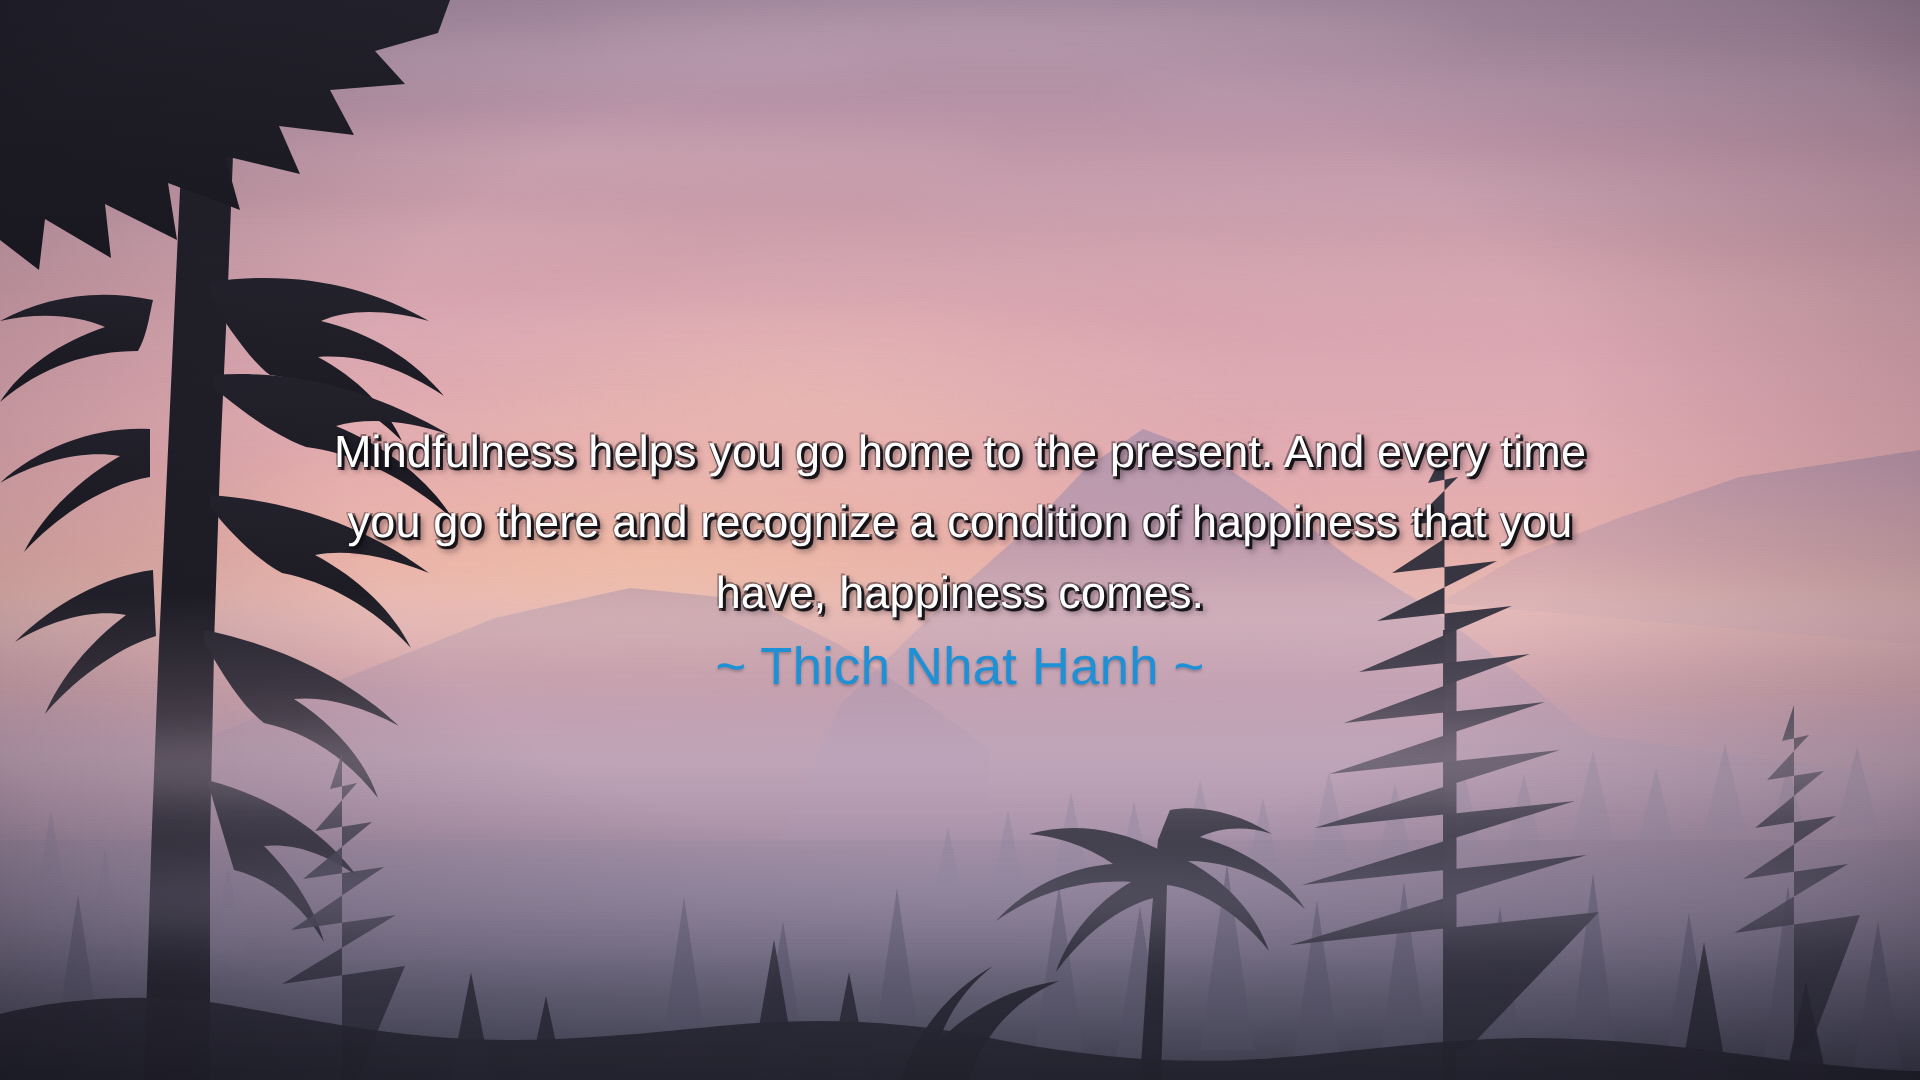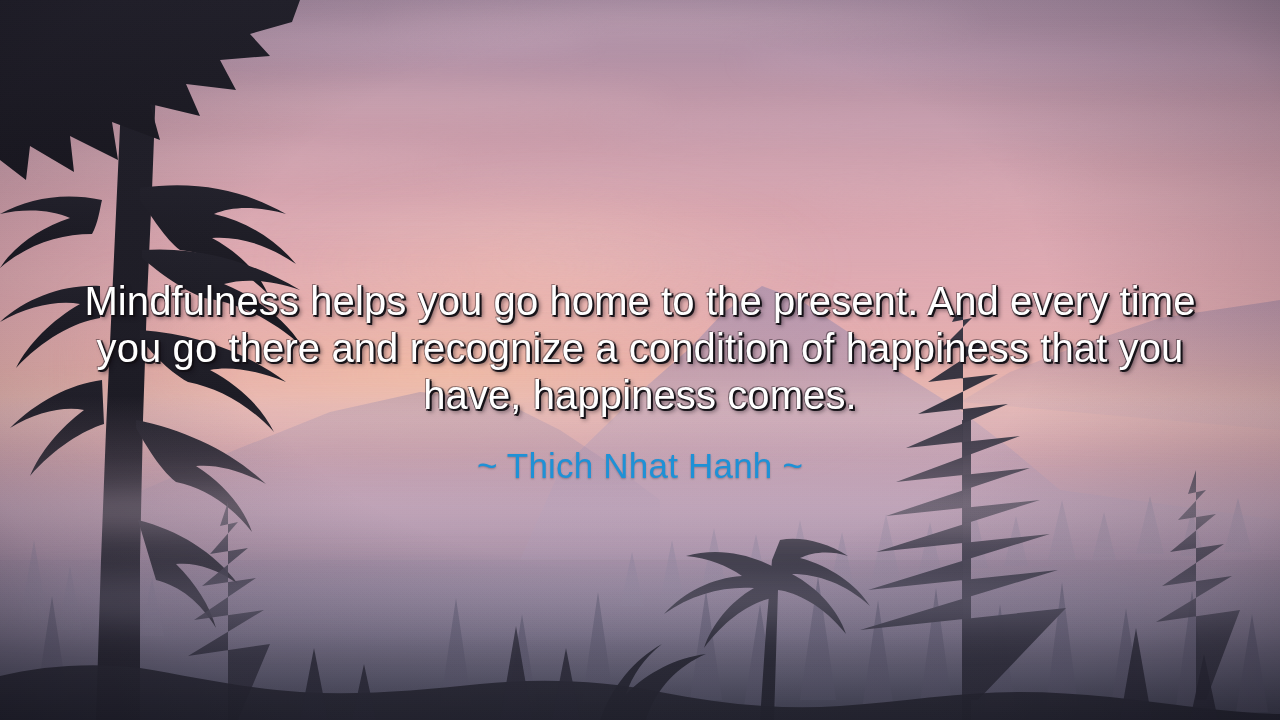--- a/index.html
+++ b/index.html
@@ -102,35 +102,35 @@
   .overlay{
     position:absolute; inset:0;
     display:flex; flex-direction:column;
     align-items:center; justify-content:flex-start;
     padding-top:278px;
   }
   .quote{
     width:1128px;
     text-align:center;
     color:#ffffff;
-    font-size:40px;
+    font-size:30px;
     line-height:47px;
     font-weight:400;
     letter-spacing:0.1px;
     text-shadow:
        2px 2px 0 rgba(20,16,22,0.92),
        1px 1px 0 rgba(20,16,22,0.92),
        2px 0 0 rgba(20,16,22,0.55),
        0 2px 0 rgba(20,16,22,0.55),
       -1px -1px 0 rgba(20,16,22,0.40),
        3px 3px 4px rgba(14,10,18,0.55);
     white-space:pre-line;
   }
   .author{
-    margin-top:27px;
+    margin-top:6px;
     color:#1e91d6;
     font-size:35px;
     line-height:40px;
     font-weight:400;
     letter-spacing:0.2px;
     text-shadow:0 1px 2px rgba(40,30,50,0.30);
   }
 </style>
 </head>
 <body>

